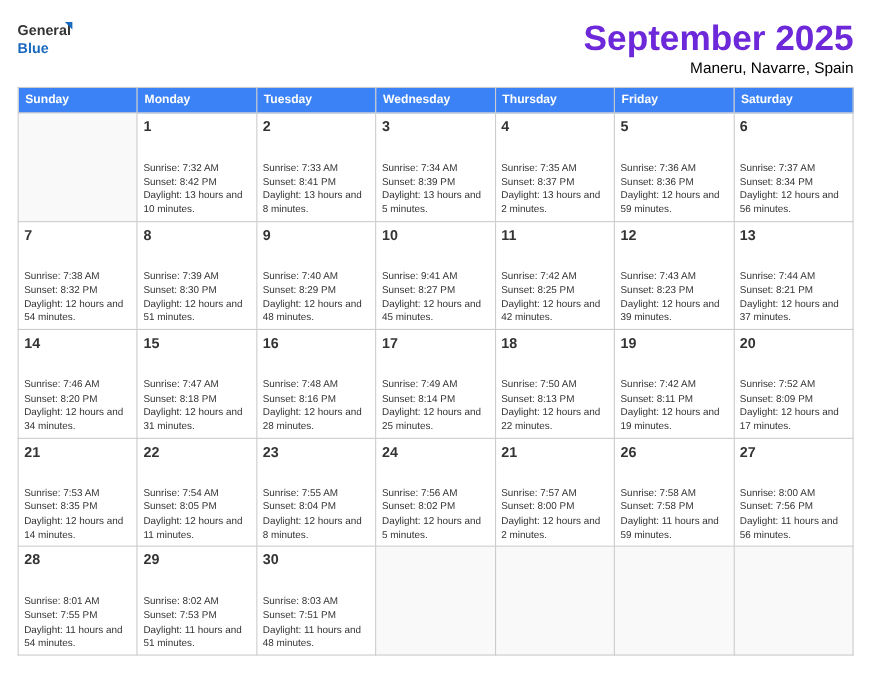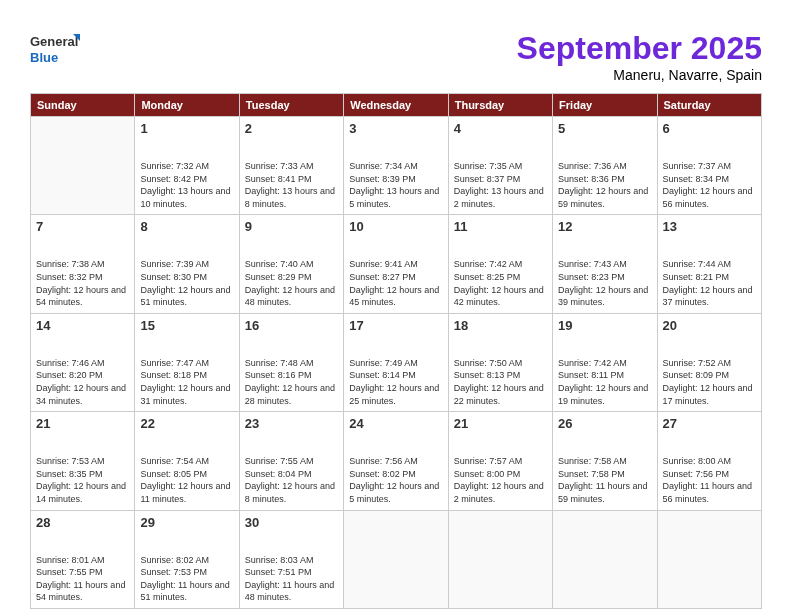--- a/index.html
+++ b/index.html
@@ -6,21 +6,21 @@
     body {
       width: 792px;
       height: 612px;
       font-family: Arial, sans-serif;
       background: #fff;
       overflow: hidden;
     }
     .page {
       width: 792px;
       height: 612px;
-      padding: 30px;
+      padding: 16px;
       display: flex;
       flex-direction: column;
     }
     .header {
       display: flex;
       justify-content: space-between;
       align-items: flex-start;
       margin-bottom: 10px;
     }
     .logo {
@@ -40,21 +40,21 @@
       font-size: 14px;
       color: #000000;
     }
     .calendar-table {
       width: 100%;
       border-collapse: collapse;
       flex: 1;
       font-size: 10px;
     }
     .calendar-table th {
-      background-color: #7f1d1d;
+      background-color: #3b82f6;
       color: white;
       text-align: left;
       padding: 5px 6px;
       font-size: 11px;
       border: 1px solid #ccc;
     }
     .calendar-table td {
       border: 1px solid #ccc;
       vertical-align: top;
       padding: 4px 5px;

